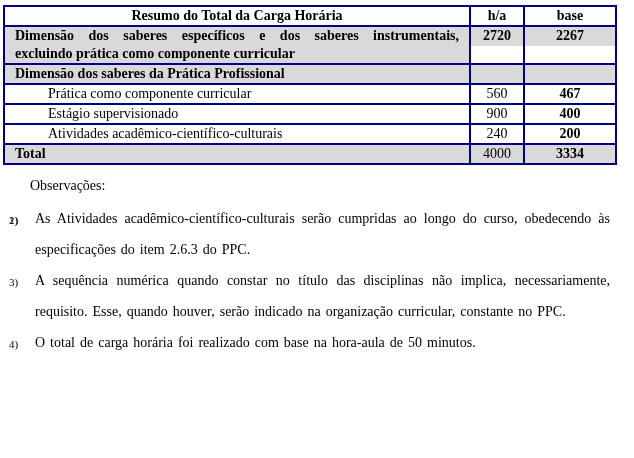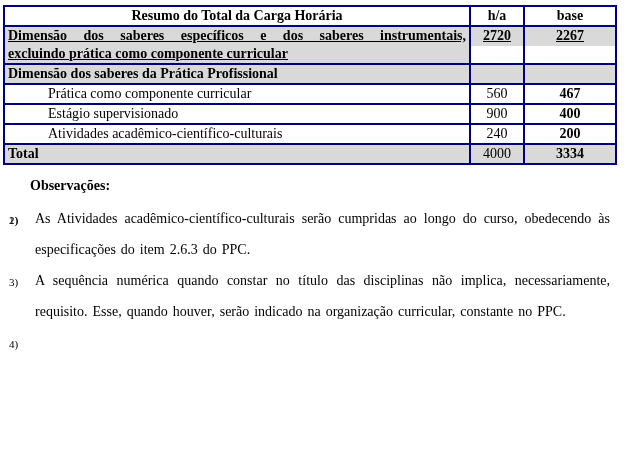--- a/index.html
+++ b/index.html
@@ -21,40 +21,40 @@
   
   table.summary {
     border-collapse: collapse;
     margin: 5px 0 0 3px;
     width: 612px;
     table-layout: fixed;
     font-size: 14px;
   }
   table.summary td {
     border: 2px solid var(--border);
-    padding: 0 3px;
+    padding: 0 10px;
     line-height: 18px;
     vertical-align: top;
     overflow: hidden;
   }
   .b { font-weight: bold; }
   .center { text-align: center; }
   .shade { background: var(--shade); }
   .split-shade {
     background: linear-gradient(to bottom, var(--shade) 0, var(--shade) 19px, #ffffff 19px);
   }
   .head-row td { line-height: 20px; }
-  .row-tall td { height: 37px; text-decoration: underline; }
+  .row-tall td { height: 37px; }
   .jl { text-align: justify; text-align-last: justify; }
   .indent { padding-left: 43px !important; margin-top: 45px; }
 
   
   .notes { margin: 12px 24px 0 35px; }
   .notes-heading {
-    font-weight: bold;
+    font-weight: normal;
     font-size: 14px;
     line-height: 18px;
     margin-left: -5px;
     margin-bottom: 8px;
   }
   .note-item {
     position: relative;
     width: 575px;
     text-align: justify;
     font-size: 14px;
@@ -134,16 +134,17 @@
       <span>As Atividades acadêmico-científico-culturais serão cumpridas ao longo do curso, obedecendo às especificações do item 2.6.3 do PPC.</span>
     </div>
 
     <div class="note-item">
       <span class="note-num">3)</span>
       <span>A sequência numérica quando constar no título das disciplinas não implica, necessariamente, requisito. Esse, quando houver, serão indicado na organização curricular, constante no PPC.</span>
     </div>
 
     <div class="note-item">
       <span class="note-num">4)</span>
+      <span>O total de carga horária foi realizado com base na hora-aula de 50 minutos.</span>
     </div>
   </div>
 
 </div>
 
 </body></html>

